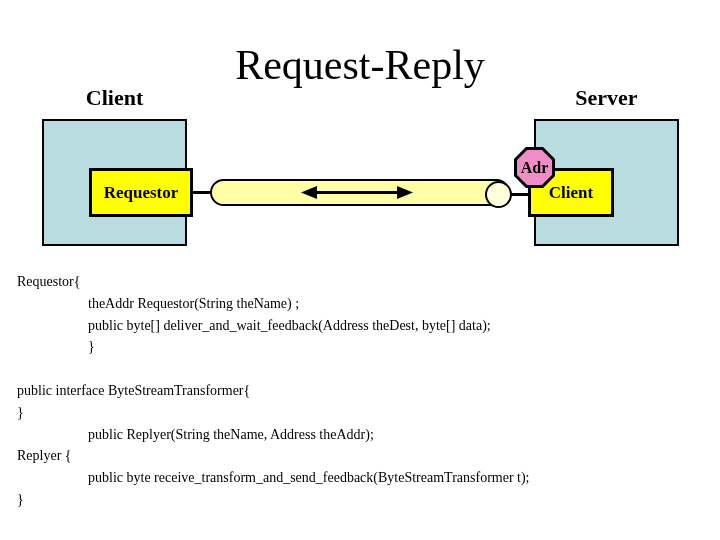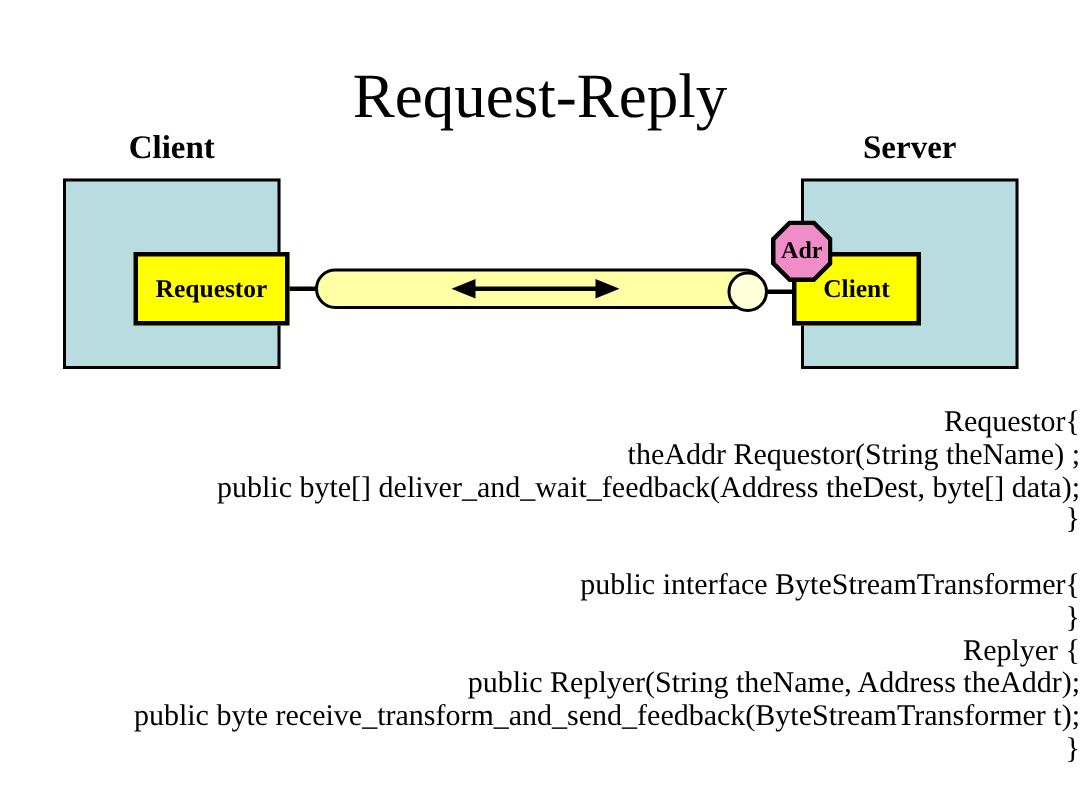--- a/index.html
+++ b/index.html
@@ -86,24 +86,23 @@
   .octagon-wrap { left: 514px; top: 147px; width: 41px; height: 41px; z-index: 4; }
   .octagon-wrap polygon { fill: var(--address-fill, #f08cc8); stroke: var(--outline, #000); stroke-width: 3; }
   .adr-text {
     position: absolute; inset: 0;
     display: flex; align-items: center; justify-content: center;
     font-weight: bold; font-size: 16px;
   }
 
   .code {
     left: 17px; top: 271px; width: 703px;
-    font-size: 20px;
+    font-size: 14px;
     line-height: 21.8px;
     white-space: nowrap;
-    text-align: right;
   }
   .code-line.indent { padding-left: 71px; }
 </style>
 </head>
 <body>
 
 <div class="slide">
 
   <div class="abs title">Request-Reply</div>
 
@@ -141,19 +140,19 @@
   </div>
 
   <div class="abs code">
       <div class="code-line">Requestor{</div>
       <div class="code-line indent">theAddr Requestor(String theName) ;</div>
       <div class="code-line indent">public byte[] deliver_and_wait_feedback(Address theDest, byte[] data);</div>
       <div class="code-line indent">}</div>
       <div class="code-line">&nbsp;</div>
       <div class="code-line">public interface ByteStreamTransformer{</div>
       <div class="code-line">}</div>
+      <div class="code-line indent">public Replyer(String theName, Address theAddr);</div>
       <div class="code-line">Replyer {</div>
-      <div class="code-line indent">public Replyer(String theName, Address theAddr);</div>
       <div class="code-line indent">public byte receive_transform_and_send_feedback(ByteStreamTransformer t);</div>
       <div class="code-line">}</div>
     </div>
 
 </div>
 
 </body></html>

